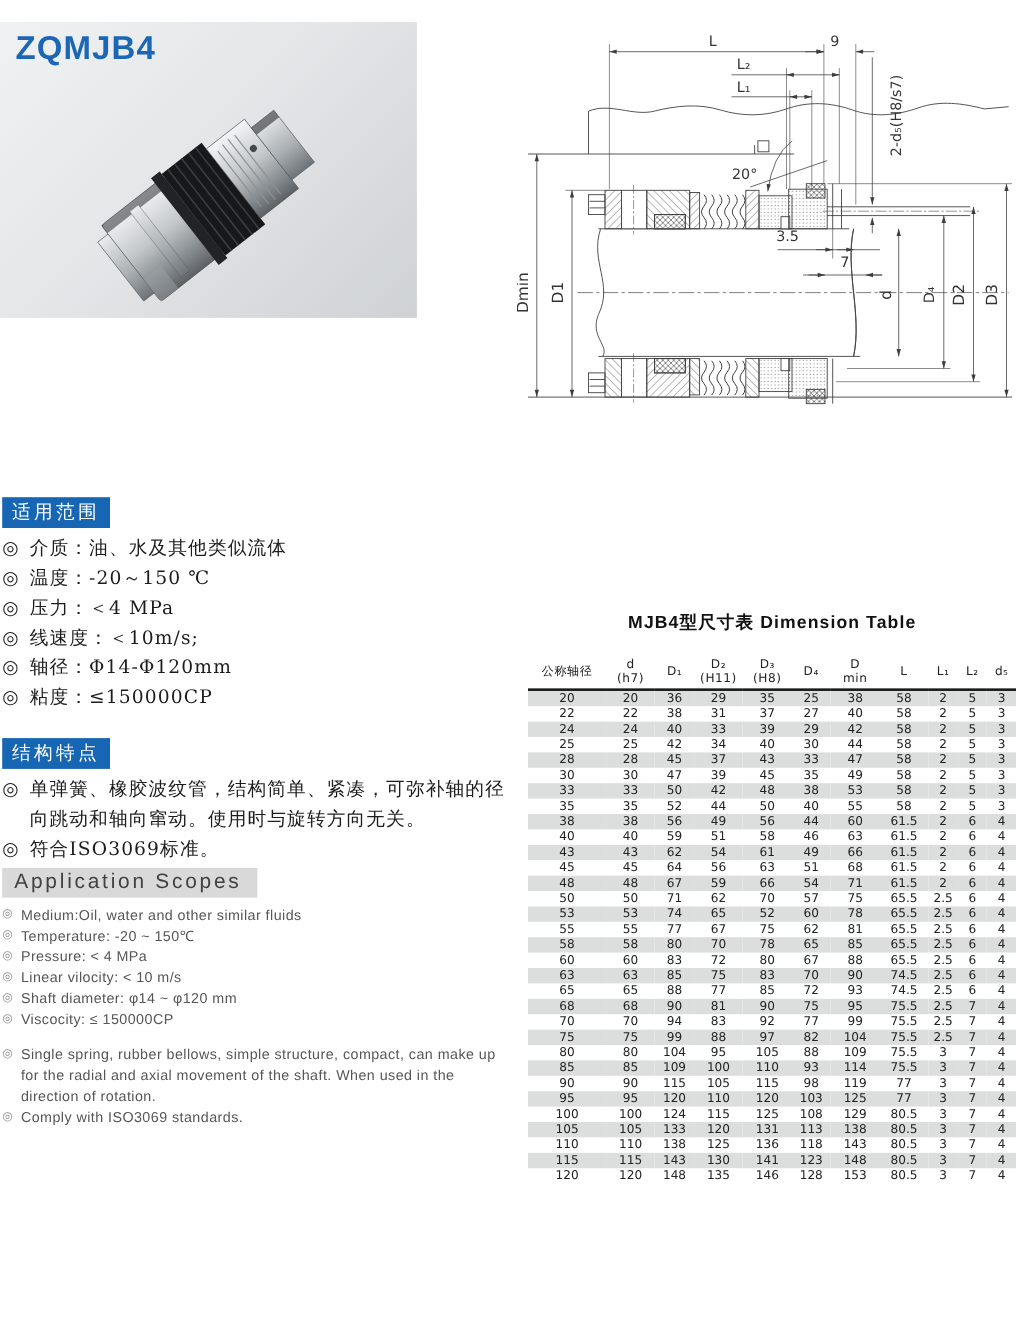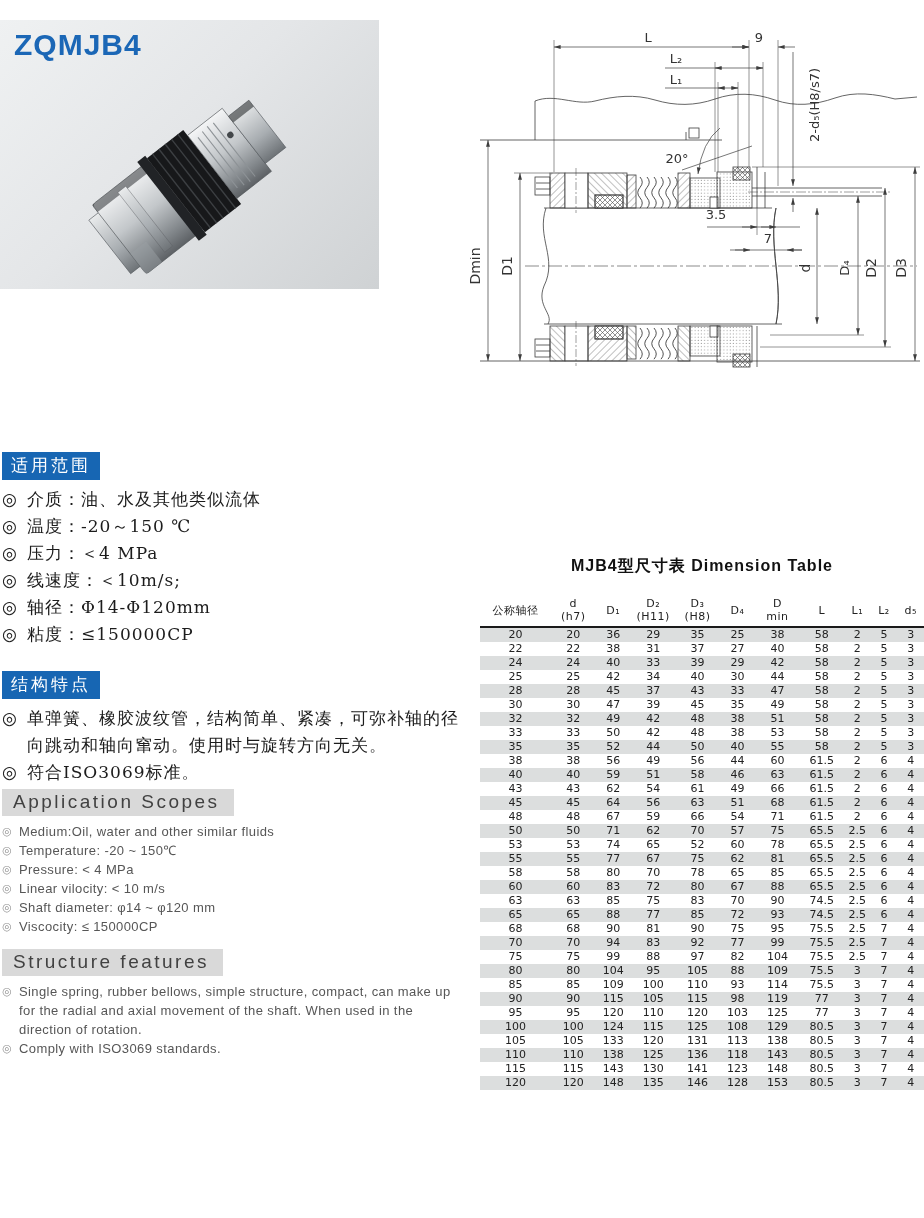--- a/index.html
+++ b/index.html
@@ -277,21 +277,20 @@
         <li><span class="blt">◎</span><span>Medium:Oil, water and other similar fluids</span></li>
         <li><span class="blt">◎</span><span>Temperature: -20 ~ 150℃</span></li>
         <li><span class="blt">◎</span><span>Pressure: &lt; 4 MPa</span></li>
         <li><span class="blt">◎</span><span>Linear vilocity: &lt; 10 m/s</span></li>
         <li><span class="blt">◎</span><span>Shaft diameter: φ14 ~ φ120 mm</span></li>
         <li><span class="blt">◎</span><span>Viscocity: ≤ 150000CP</span></li>
       </ul>
   </section>
 
   <section class="sec" style="top:949px">
-    <div class="hd-gray">Structure features</div>
     <ul class="en-list">
         <li><span class="blt">◎</span><span>Single spring, rubber bellows, simple structure, compact, can make up for the radial and axial movement of the shaft. When used in the direction of rotation.</span></li>
         <li><span class="blt">◎</span><span>Comply with ISO3069 standards.</span></li>
       </ul>
   </section>
 
   <div class="col-right">
     <div class="table-title">MJB4型尺寸表  Dimension Table</div>
     <table class="dim">
       <thead>
@@ -409,33 +408,20 @@
           <td>3</td>
         </tr>
           <tr>
           <td>30</td>
             <td>30</td>
           <td>47</td>
             <td>39</td>
           <td>45</td>
             <td>35</td>
           <td>49</td>
-            <td>58</td>
-          <td>2</td>
-            <td>5</td>
-          <td>3</td>
-        </tr>
-          <tr>
-          <td>32</td>
-            <td>32</td>
-          <td>49</td>
-            <td>42</td>
-          <td>48</td>
-            <td>38</td>
-          <td>51</td>
             <td>58</td>
           <td>2</td>
             <td>5</td>
           <td>3</td>
         </tr>
           <tr>
           <td>33</td>
             <td>33</td>
           <td>50</td>
             <td>42</td>

